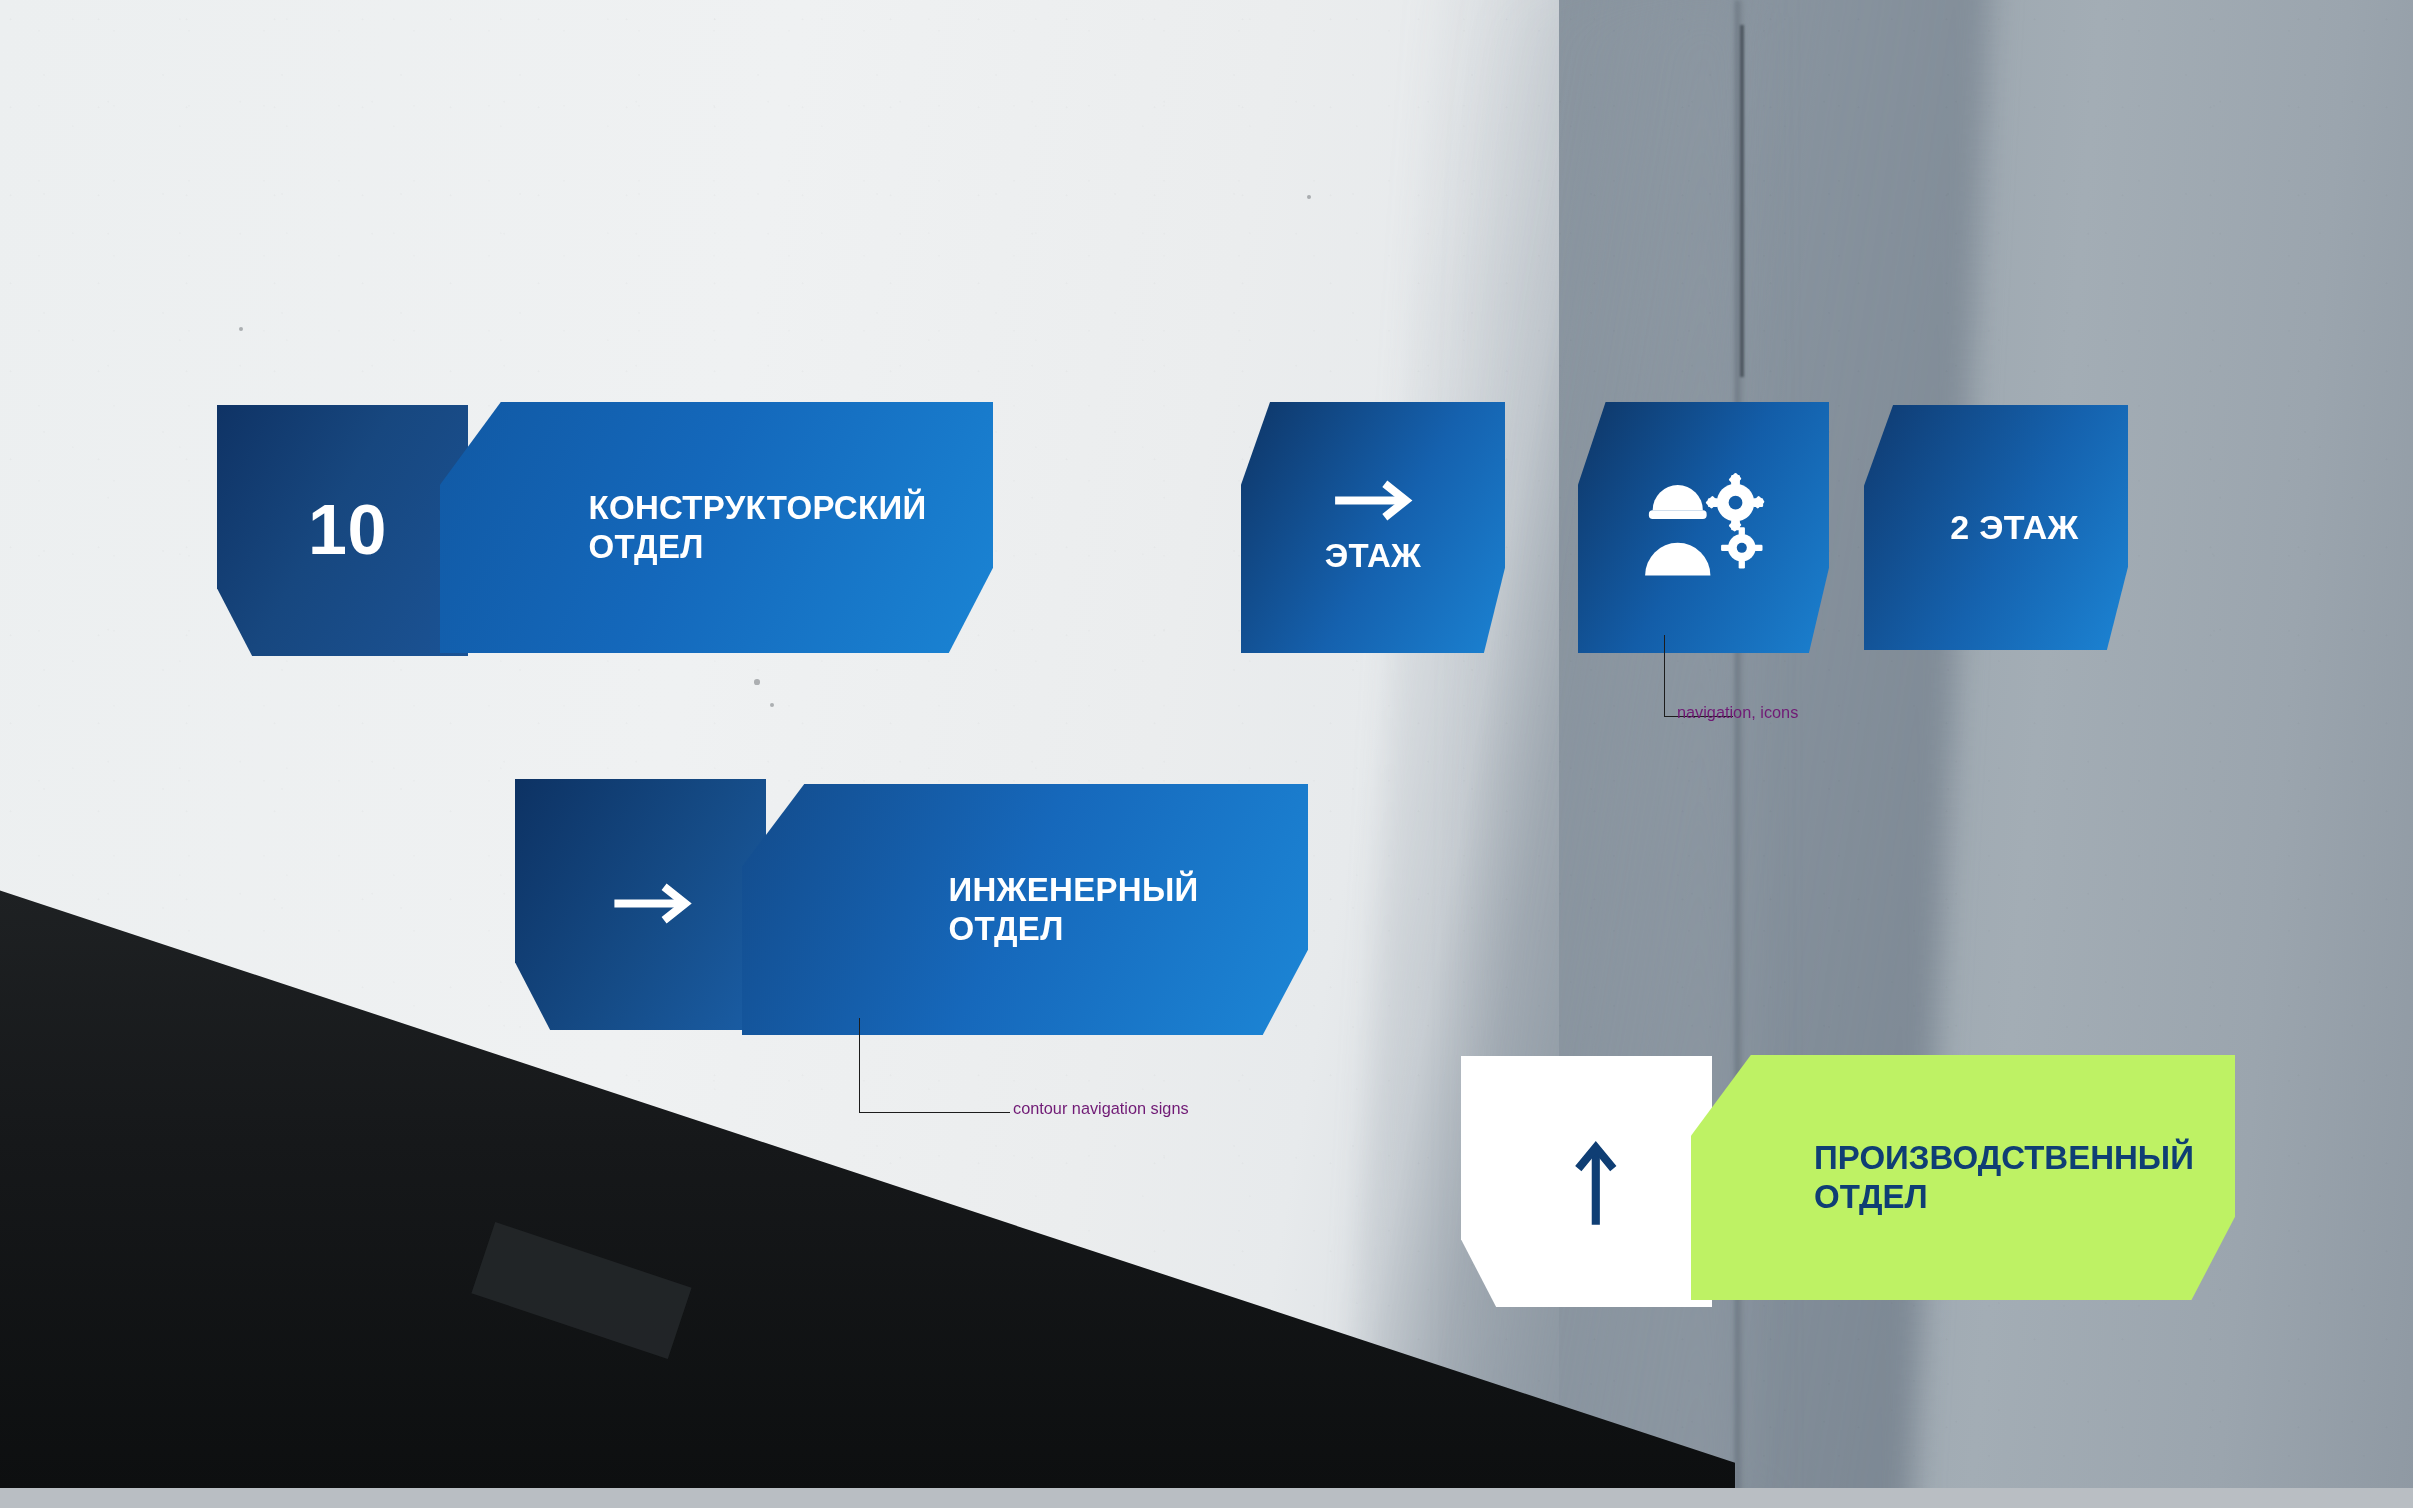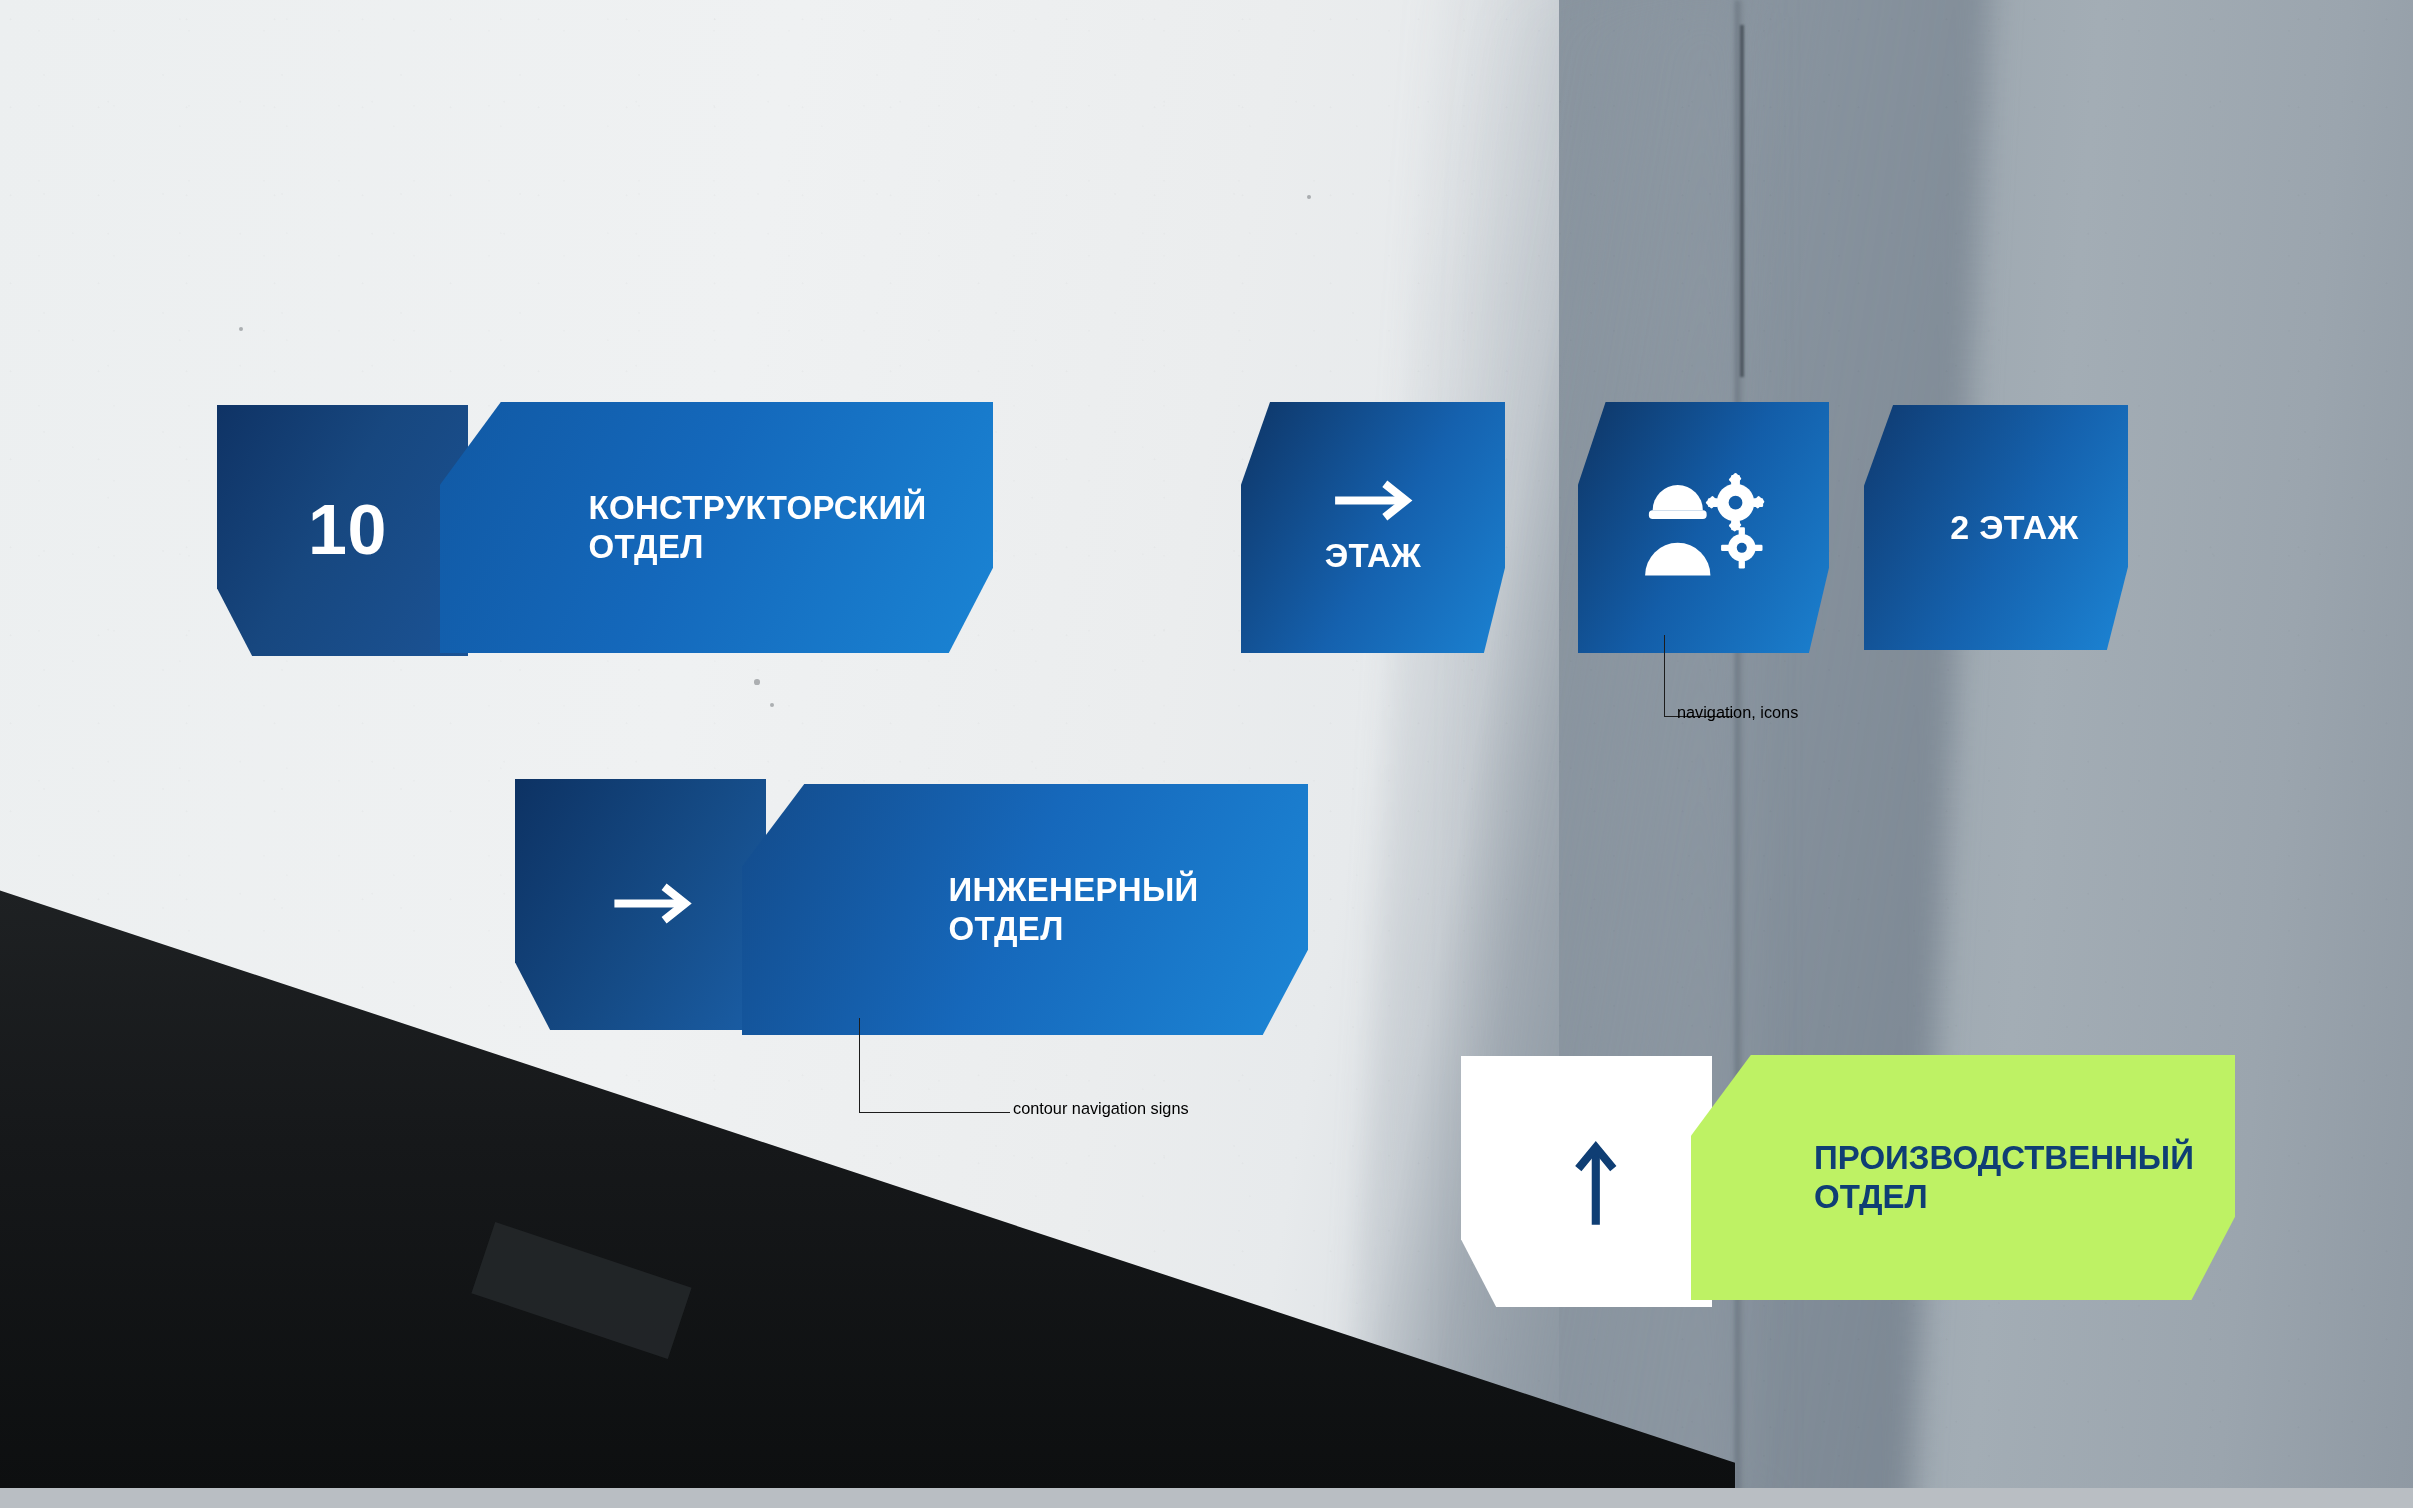--- a/index.html
+++ b/index.html
@@ -150,21 +150,21 @@
     clip-path: polygon(11% 0, 100% 0, 100% 66%, 92% 100%, 0 100%, 0 33%);
   }
 
   
   .callout-line {
     position: absolute;
     background: #1c1c1c;
   }
   .callout-label {
     position: absolute;
-    color: #000000;
+    color: #701a75;
     font-size: 16.3px;
     font-family: "Liberation Sans", sans-serif;
     white-space: nowrap;
   }
 
   .white-sign-text {
     color: #0f3e74;
     font-weight: 700;
     line-height: 1.16;
     white-space: pre-line;

